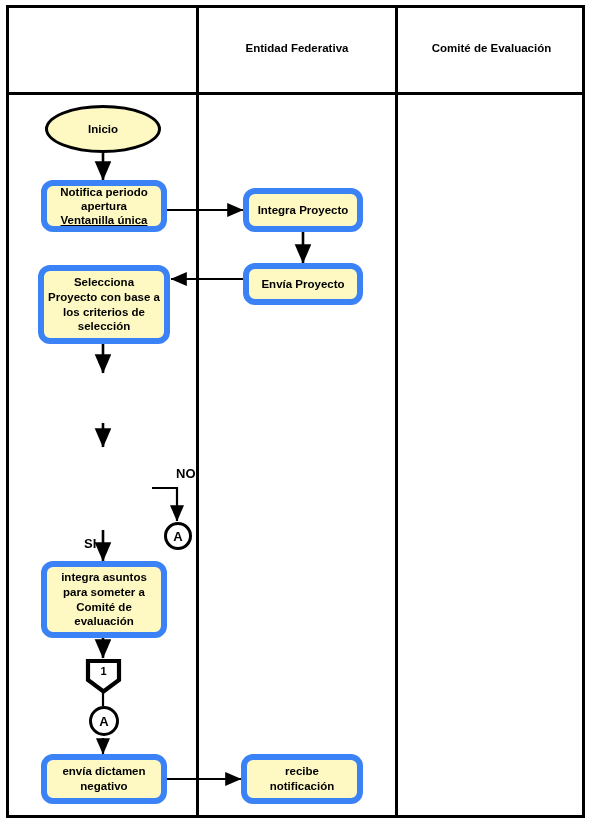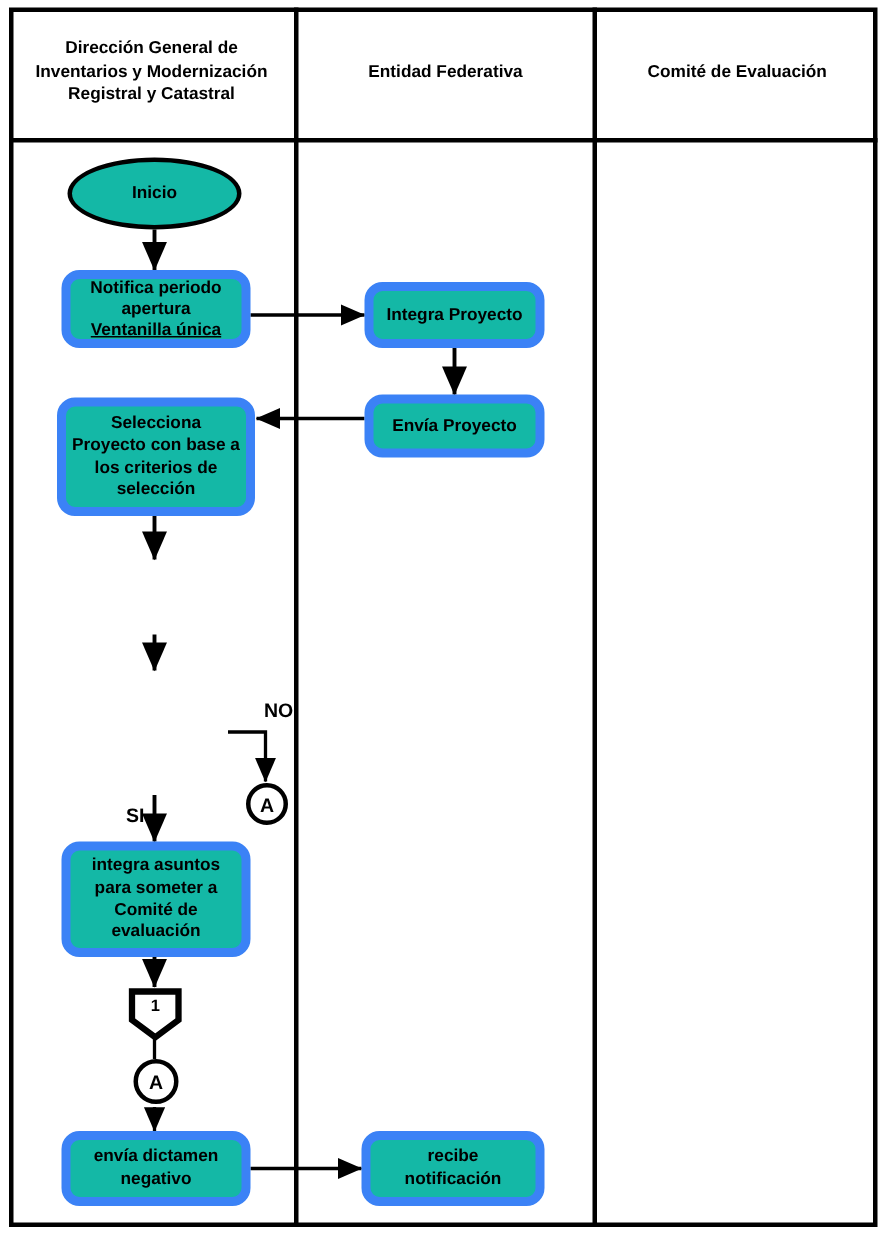--- a/index.html
+++ b/index.html
@@ -64,21 +64,21 @@
     position: absolute;
     box-sizing: border-box;
     display: flex;
     align-items: center;
     justify-content: center;
     text-align: center;
     color: #000;
     font-weight: bold;
     font-size: 11.5px;
     line-height: 1.3;
-    background: #14b8a6;
+    background: #fef9c3;
   }
   .node.process {
     border: 6px solid #3b82f6;
     border-radius: 12px;
   }
   .node.terminator {
     border: 3px solid #000;
     border-radius: 50%;
   }
   .node .label {
@@ -151,23 +151,20 @@
 </head>
 <body>
 
 <div id="canvas">
 
   <div class="swimlane-frame"></div>
   <div class="col-divider" style="left:196px;"></div>
   <div class="col-divider" style="left:395px;"></div>
   <div class="header-divider"></div>
 
-  <div class="lane-header" style="left:6px; width:190px;">
-    <span>Dirección General de Inventarios y Modernización Registral y Catastral</span>
-  </div>
   <div class="lane-header" style="left:199px; width:196px;">
     <span>Entidad Federativa</span>
   </div>
   <div class="lane-header" style="left:398px; width:187px;">
     <span>Comité de Evaluación</span>
   </div>
 
   <svg class="flow-lines" viewBox="0 0 595 824" xmlns="http://www.w3.org/2000/svg">
     <defs>
       <marker id="arrow" markerWidth="9" markerHeight="9" refX="7.2" refY="3.2" orient="auto" markerUnits="strokeWidth">

